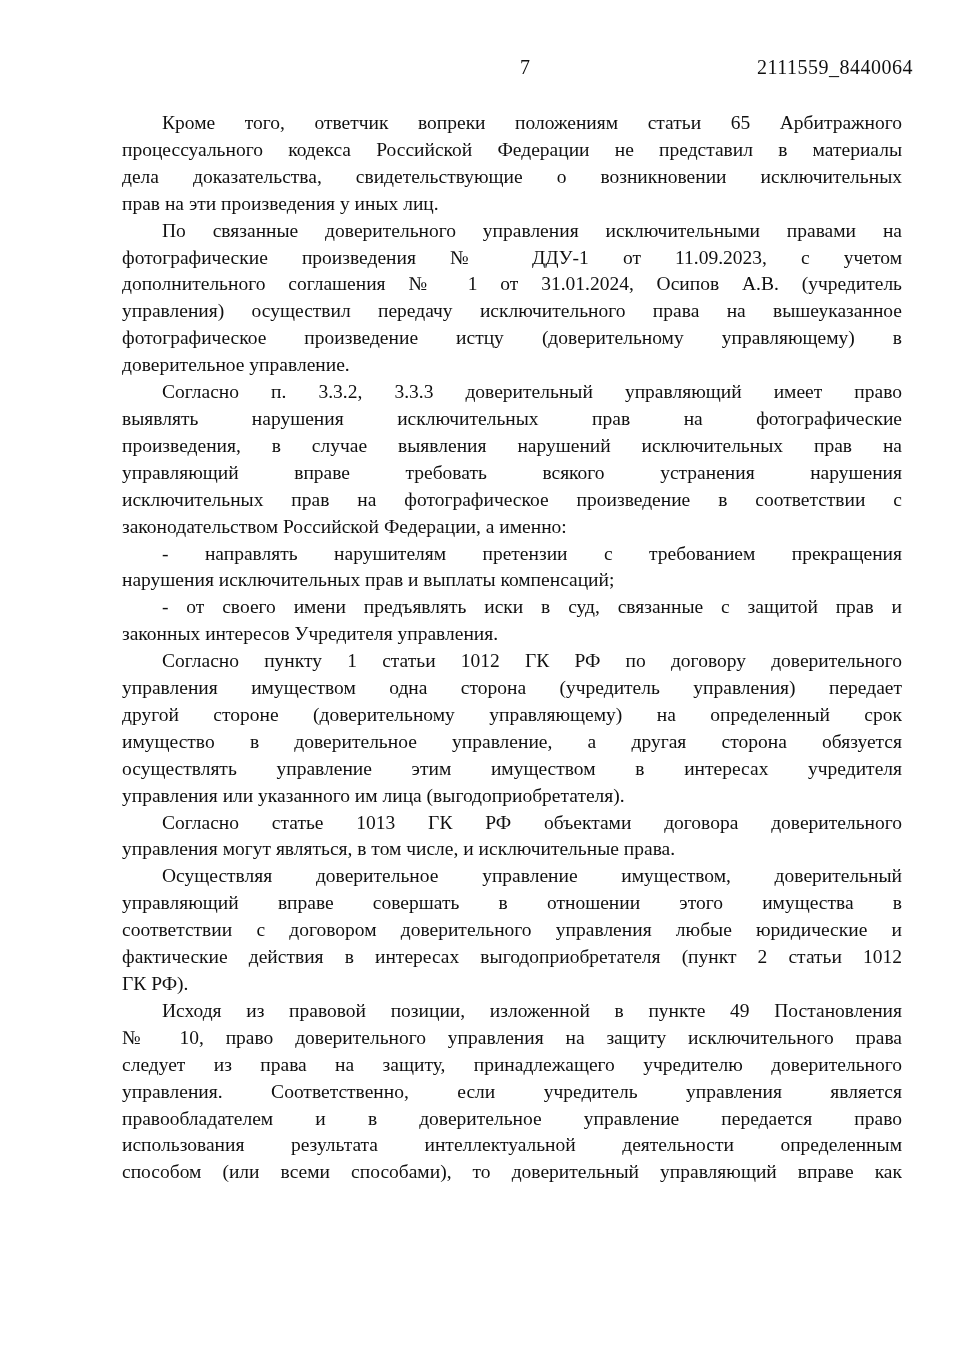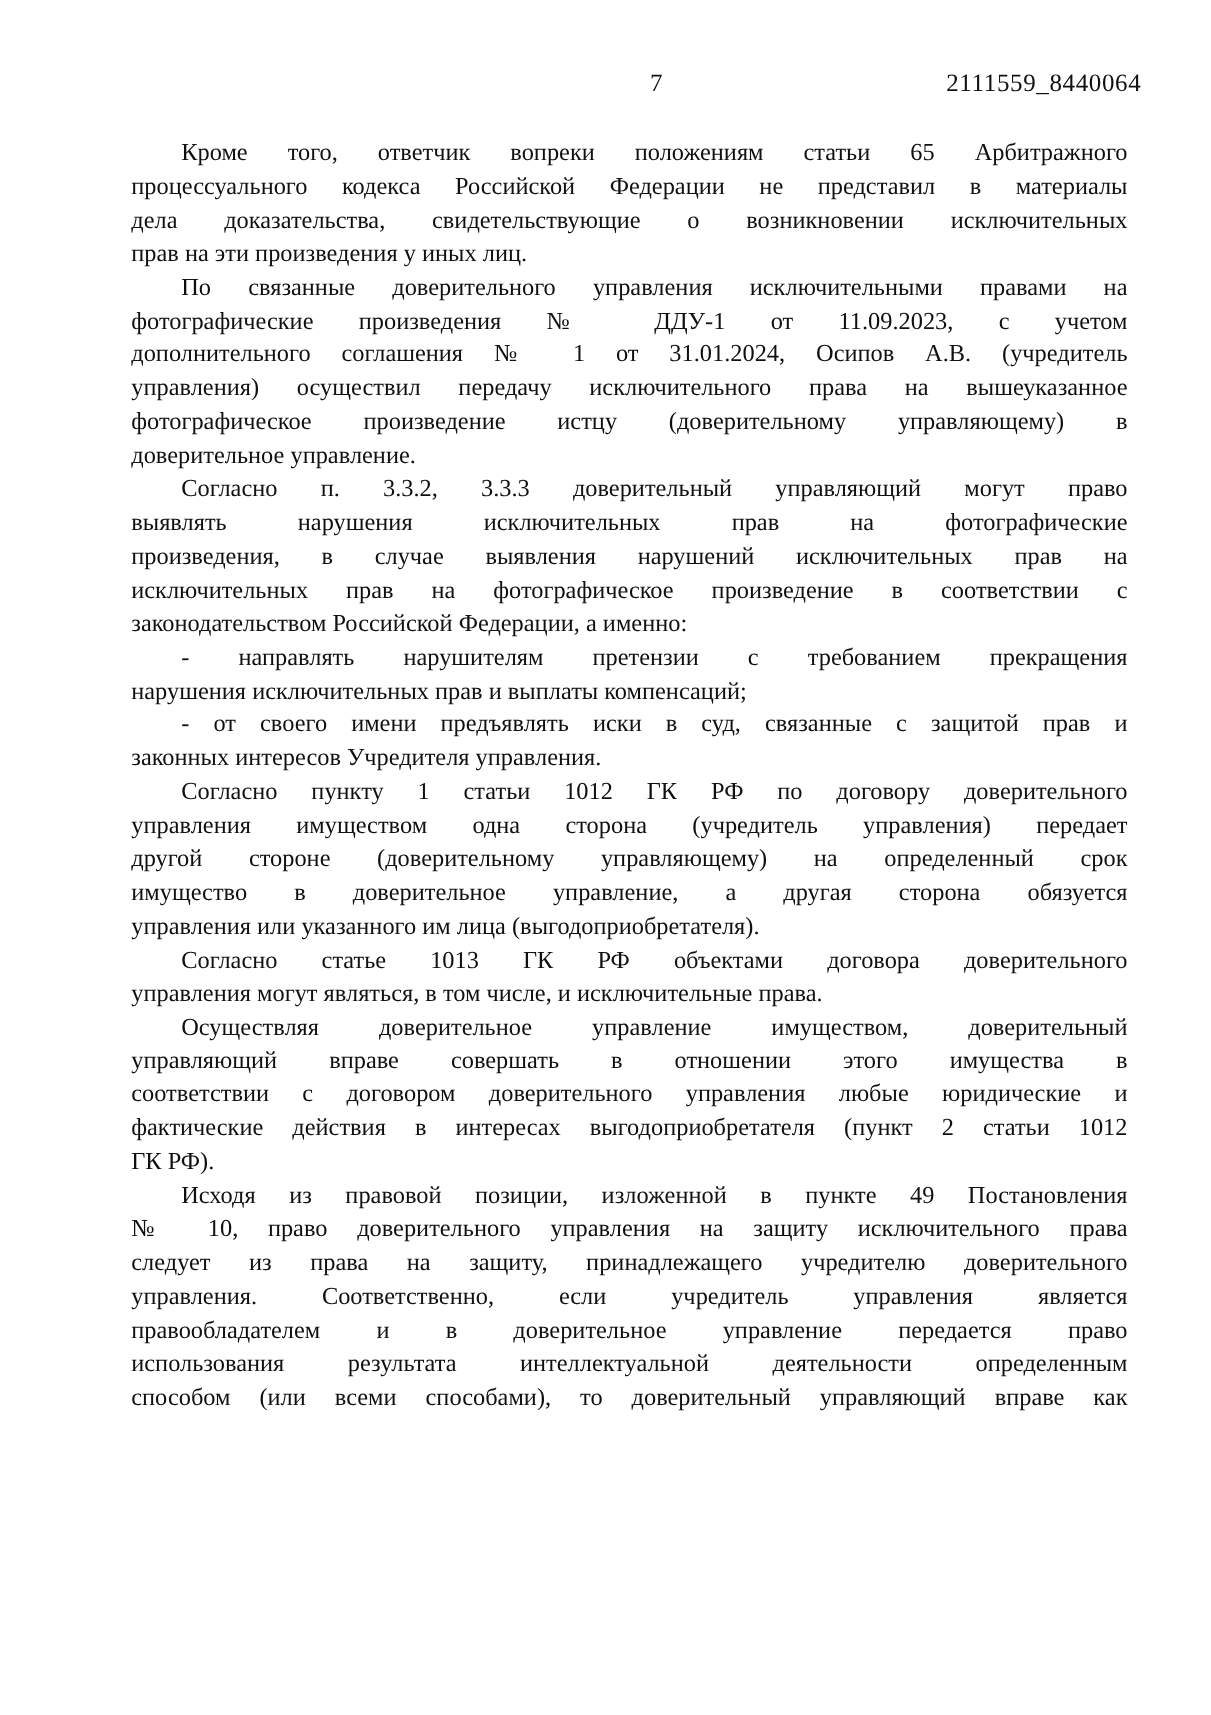--- a/index.html
+++ b/index.html
@@ -49,20 +49,21 @@
     font-size: 19.5px;
     line-height: 26.9px;
   }
   .para { margin: 0; padding: 0; }
   .para .line {
     text-align: justify;
     text-align-last: justify;
     -moz-text-align-last: justify;
     text-justify: inter-word;
     white-space: normal;
+    margin-left: 17px;
   }
   .para .line.first { text-indent: 40px; }
   .para .line.lastleft {
     text-align: center;
     text-align-last: left;
     -moz-text-align-last: left;
   }
 </style>
 </head>
 <body>
@@ -81,39 +82,41 @@
       </div>
       <div class="para">
         <div class="line first">По связанные доверительного управления исключительными правами на</div>
         <div class="line">фотографические произведения № ДДУ-1 от 11.09.2023, с учетом</div>
         <div class="line">дополнительного соглашения № 1 от 31.01.2024, Осипов А.В. (учредитель</div>
         <div class="line">управления) осуществил передачу исключительного права на вышеуказанное</div>
         <div class="line">фотографическое произведение истцу (доверительному управляющему) в</div>
         <div class="line lastleft">доверительное управление.</div>
       </div>
       <div class="para">
-        <div class="line first">Согласно п. 3.3.2, 3.3.3 доверительный управляющий могут право</div>
+        <div class="line first">Согласно п. 3.3.2, 3.3.3 доверительный управляющий имеет право</div>
         <div class="line">выявлять нарушения исключительных прав на фотографические</div>
         <div class="line">произведения, в случае выявления нарушений исключительных прав на</div>
+        <div class="line">управляющий вправе требовать всякого устранения нарушения</div>
         <div class="line">исключительных прав на фотографическое произведение в соответствии с</div>
         <div class="line lastleft">законодательством Российской Федерации, а именно:</div>
       </div>
       <div class="para">
         <div class="line first">- направлять нарушителям претензии с требованием прекращения</div>
         <div class="line lastleft">нарушения исключительных прав и выплаты компенсаций;</div>
       </div>
       <div class="para">
         <div class="line first">- от своего имени предъявлять иски в суд, связанные с защитой прав и</div>
         <div class="line lastleft">законных интересов Учредителя управления.</div>
       </div>
       <div class="para">
         <div class="line first">Согласно пункту 1 статьи 1012 ГК РФ по договору доверительного</div>
         <div class="line">управления имуществом одна сторона (учредитель управления) передает</div>
         <div class="line">другой стороне (доверительному управляющему) на определенный срок</div>
         <div class="line">имущество в доверительное управление, а другая сторона обязуется</div>
+        <div class="line">осуществлять управление этим имуществом в интересах учредителя</div>
         <div class="line lastleft">управления или указанного им лица (выгодоприобретателя).</div>
       </div>
       <div class="para">
         <div class="line first">Согласно статье 1013 ГК РФ объектами договора доверительного</div>
         <div class="line lastleft">управления могут являться, в том числе, и исключительные права.</div>
       </div>
       <div class="para">
         <div class="line first">Осуществляя доверительное управление имуществом, доверительный</div>
         <div class="line">управляющий вправе совершать в отношении этого имущества в</div>
         <div class="line">соответствии с договором доверительного управления любые юридические и</div>

